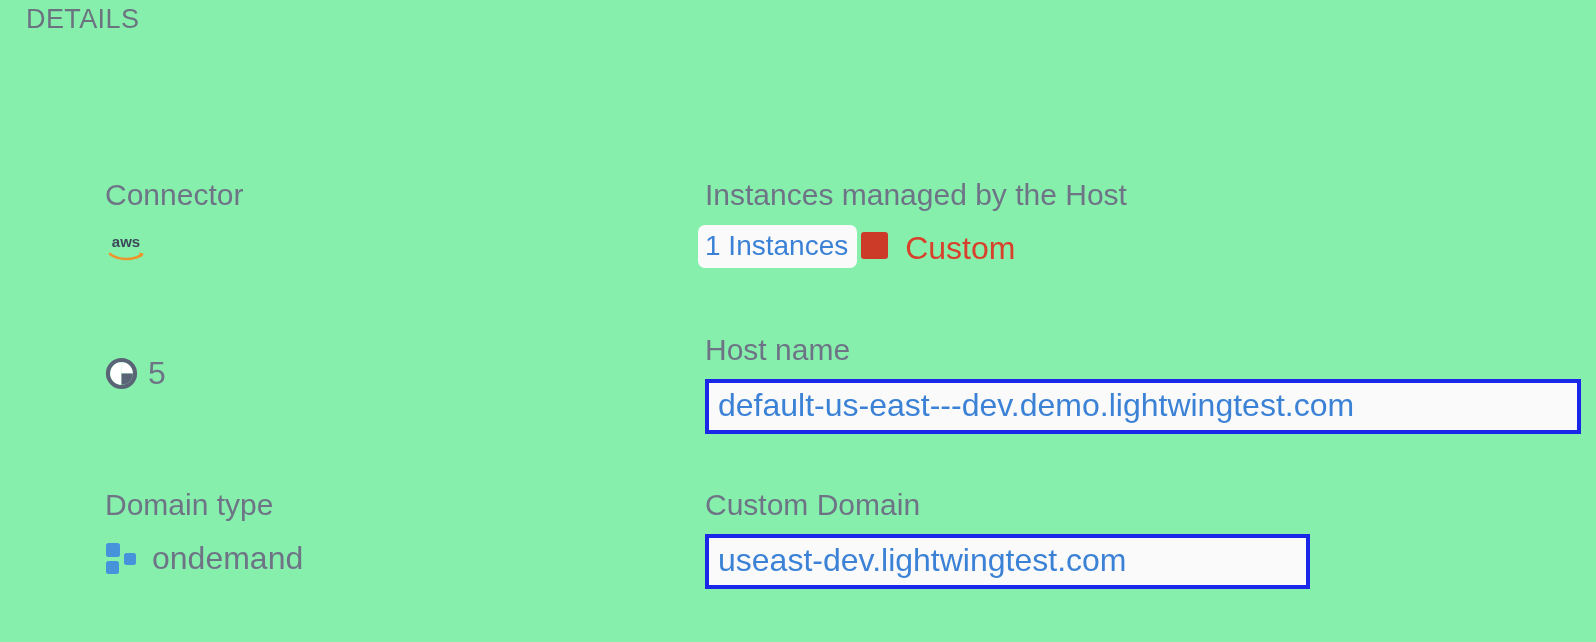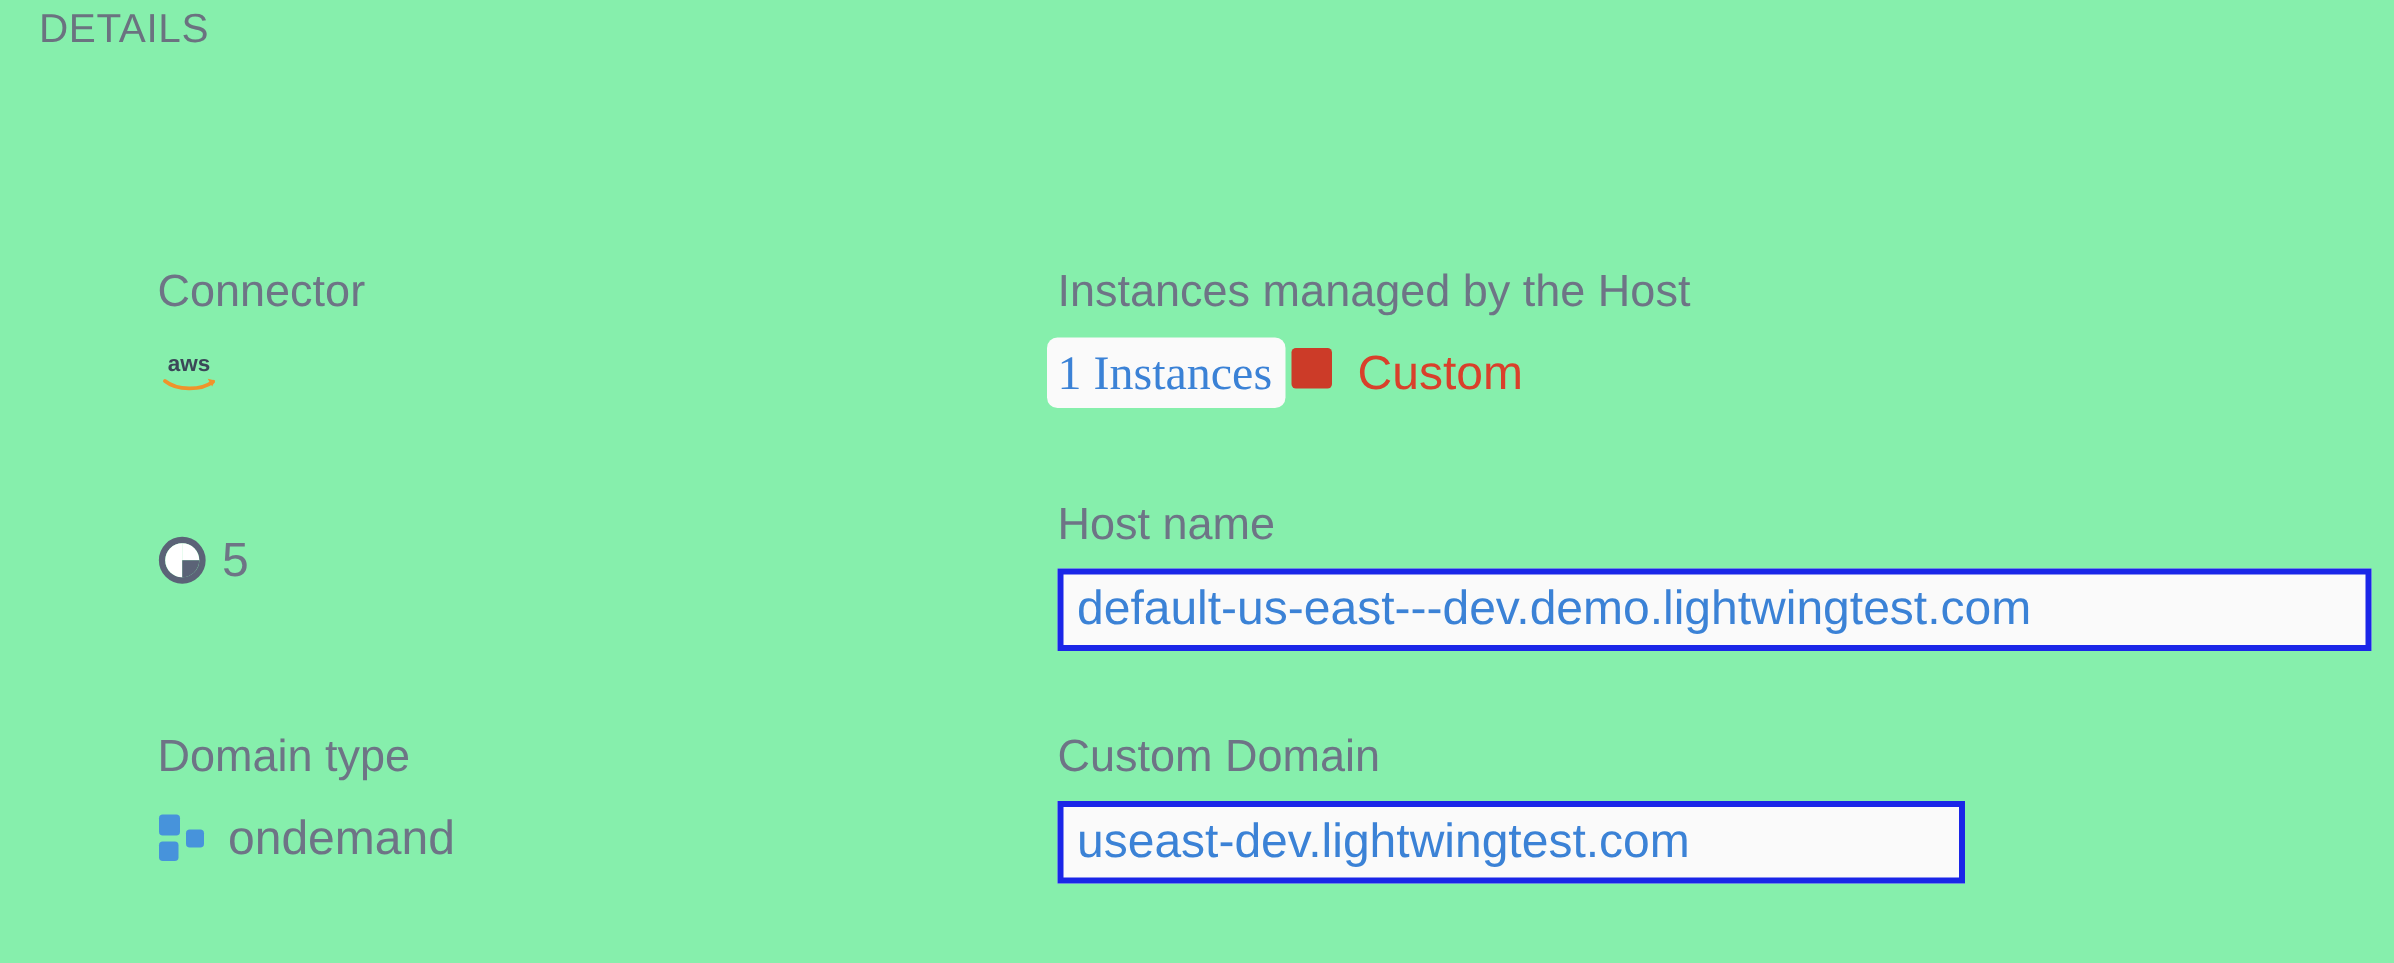--- a/index.html
+++ b/index.html
@@ -95,24 +95,23 @@
 
   
   .instances-chip {
     display: inline-flex;
     align-items: center;
     background: #fafafa;
     border-radius: 7px;
     padding: 7px 9px 8px 7px;
     margin: -7px 0 -8px -7px;
     color: #3b82d6;
-    font-size: 32px;
+    font-size: 28px;
     line-height: 1.0;
     cursor: pointer;
-    font-family: Liberation Serif, serif;
   }
 
   .status-swatch {
     width: 27px;
     height: 27px;
     border-radius: 3px;
     background: #cc3b28;
     flex: none;
     margin: 0 17px 0 4px;
   }

